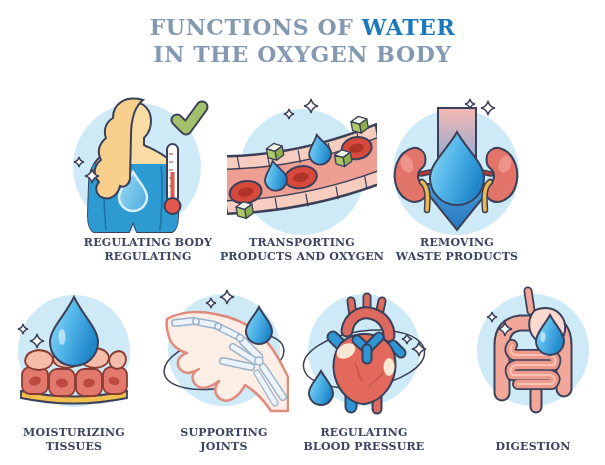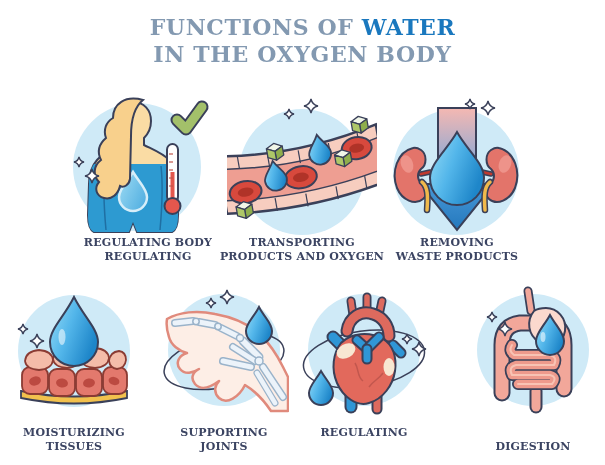--- a/index.html
+++ b/index.html
@@ -325,20 +325,21 @@
         <path d="M56,78 C60,84 58,92 64,96"></path>
         <path d="M70,102 C74,96 80,94 84,88"></path>
       </g>
 
       <path d="M22,86 C17,95 10,101 10,108 A12,12 0 0,0 34,108 C34,101 27,95 22,86 Z" fill="url(#gDrop6)" stroke="#3a4059" stroke-width="2"></path>
       <path d="M0,-5 Q0.9,-0.9 5,0 Q0.9,0.9 0,5 Q-0.9,0.9 -5,0 Q-0.9,-0.9 0,-5 Z" transform="translate(108,54)" fill="#fff" stroke="#3a4059" stroke-width="1.4"></path>
       <path d="M0,-7 Q1.2,-1.2 7,0 Q1.2,1.2 0,7 Q-1.2,1.2 -7,0 Q-1.2,-1.2 0,-7 Z" transform="translate(120,64)" fill="#fff" stroke="#3a4059" stroke-width="1.4"></path>
     </svg>
     <figcaption class="cap">
       <span>REGULATING</span><br>
+      <span>BLOOD PRESSURE</span>
     </figcaption>
   </figure>
 
   <figure class="func row2" style="left:458px;top:285px;width:150px;">
     <svg viewBox="0 0 130 130" width="130" height="130">
       <defs>
         <linearGradient id="gDrop7" x1="0" y1="0" x2="1" y2="0.5">
           <stop offset="0" stop-color="#9adef7"></stop>
             <stop offset="0.5" stop-color="#53b6ea"></stop>
             <stop offset="1" stop-color="#1e86c9"></stop>

